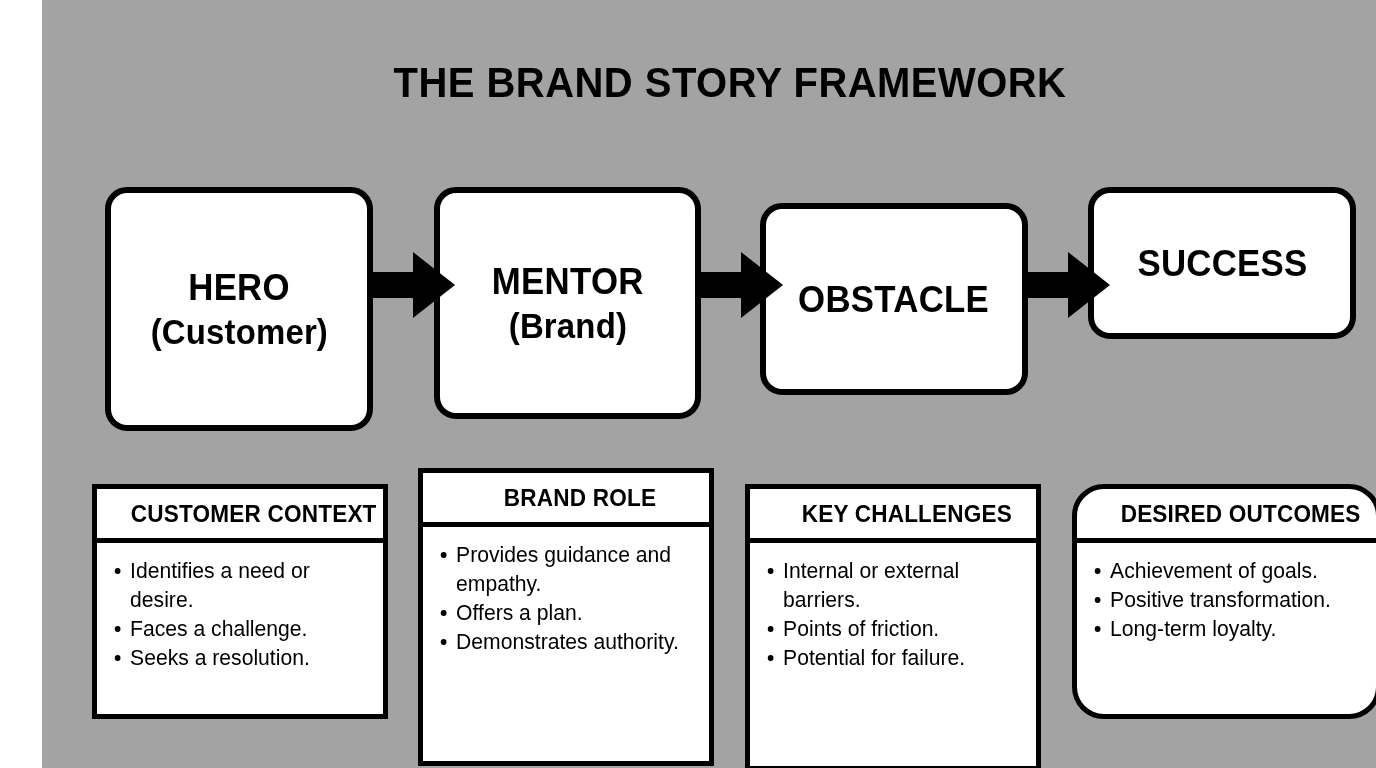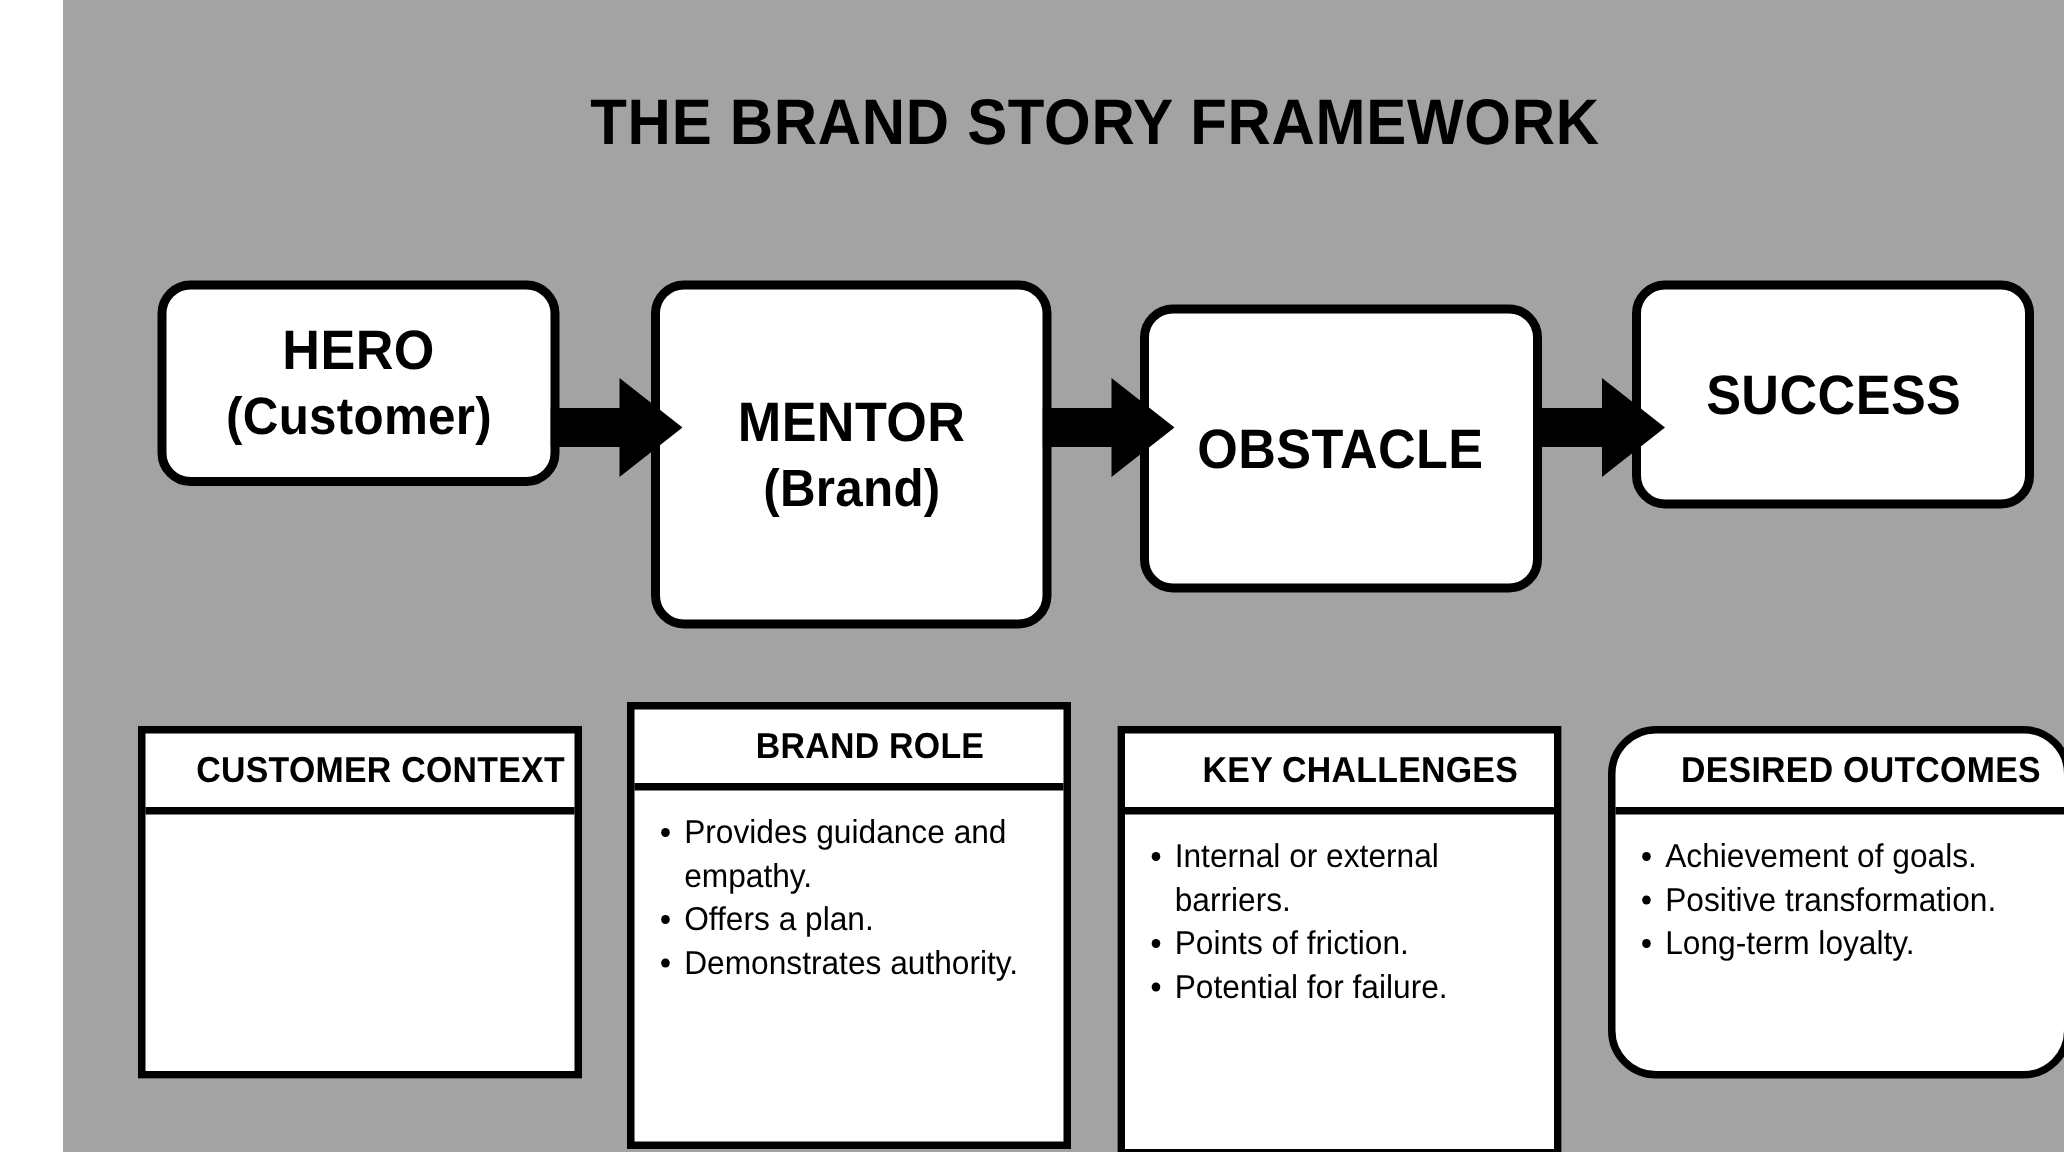--- a/index.html
+++ b/index.html
@@ -141,21 +141,21 @@
     border-radius: 50%;
   }
 </style>
 </head>
 <body>
 
 <div id="canvas">
 
   <div class="title">THE BRAND STORY FRAMEWORK</div>
 
-  <div class="stage" style="left:63px; top:187px; width:268px; height:137px;">
+  <div class="stage" style="left:63px; top:187px; width:268px; height:244px;">
     <div class="stage-title">HERO</div>
     <div class="stage-sub">(Customer)</div>
   </div>
 
   <div class="stage" style="left:392px; top:187px; width:267px; height:232px;">
     <div class="stage-title">MENTOR</div>
     <div class="stage-sub">(Brand)</div>
   </div>
 
   <div class="stage" style="left:718px; top:203px; width:268px; height:192px;">
@@ -177,20 +177,27 @@
   </svg>
 
   <svg class="arrow" style="left:980px; top:252px;" width="88" height="66" viewBox="0 0 88 66" aria-hidden="true">
     <polygon points="0,20 46,20 46,0 88,33 46,66 46,46 0,46" fill="#000000"></polygon>
   </svg>
 
   <div class="panel" style="left:50px; top:484px; width:296px; height:235px;">
     <div class="panel-header">
       <span class="panel-header-text">CUSTOMER CONTEXT</span>
     </div>
+    <div class="panel-body">
+      <ul class="bullets">
+        <li>Identifies a need or desire.</li>
+        <li>Faces a challenge.</li>
+        <li>Seeks a resolution.</li>
+      </ul>
+    </div>
   </div>
 
   <div class="panel" style="left:376px; top:468px; width:296px; height:298px;">
     <div class="panel-header">
       <span class="panel-header-text">BRAND ROLE</span>
     </div>
     <div class="panel-body">
       <ul class="bullets">
         <li>Provides guidance and empathy.</li>
         <li>Offers a plan.</li>

